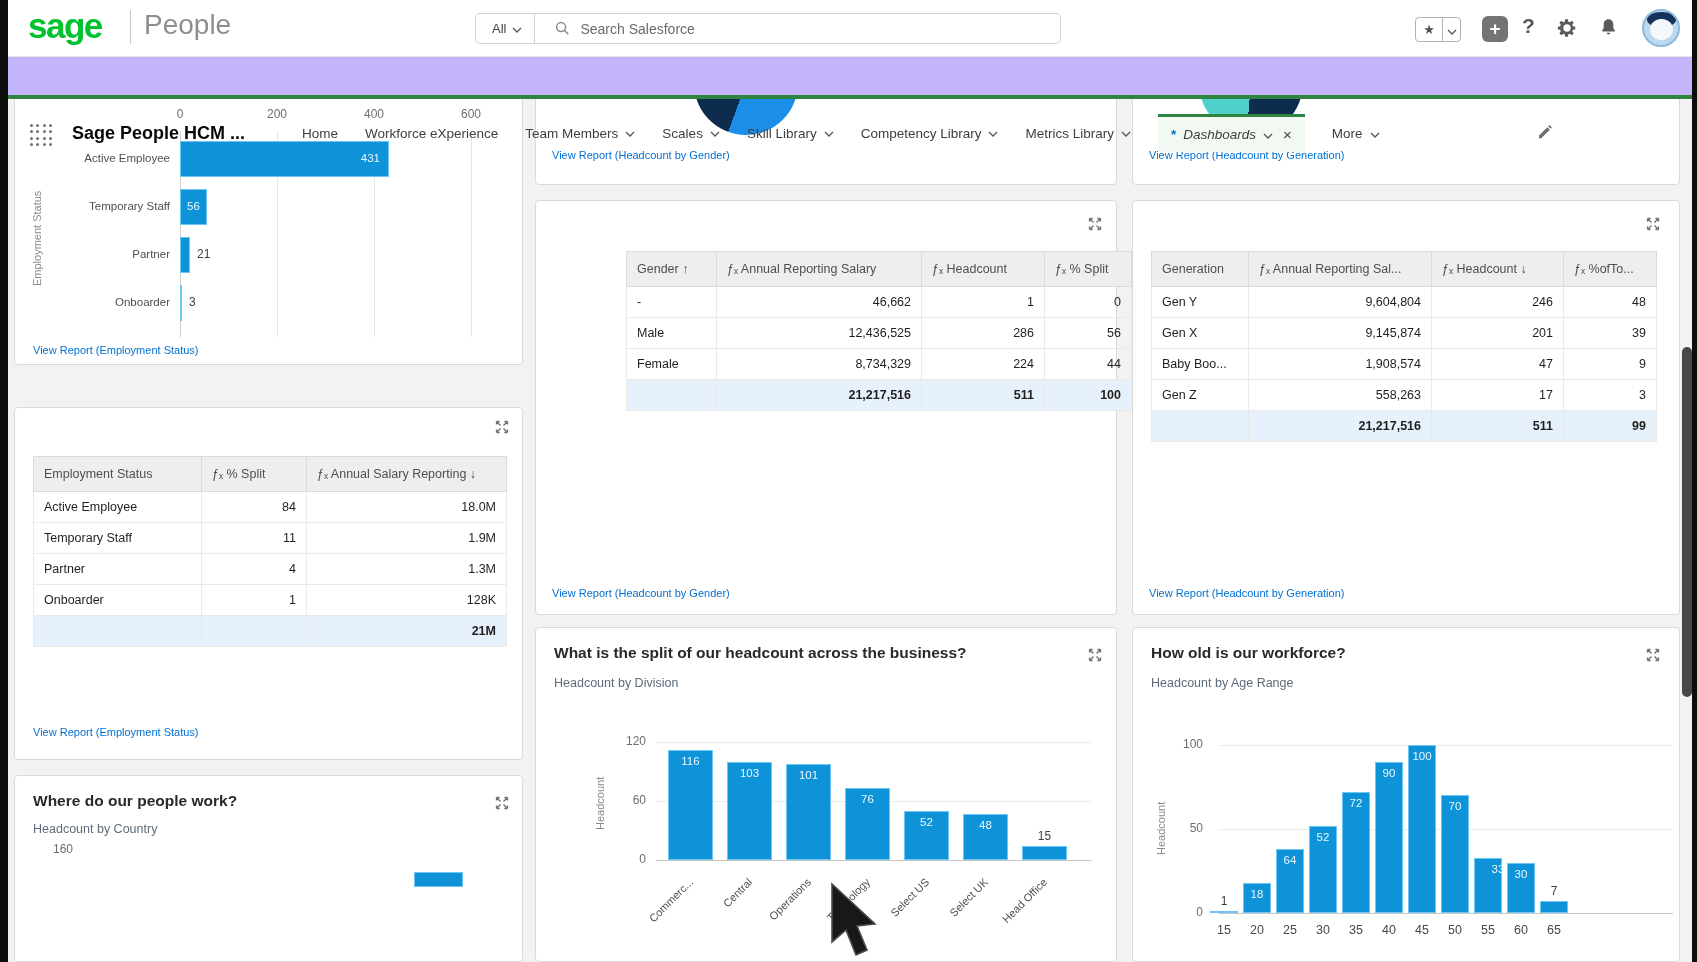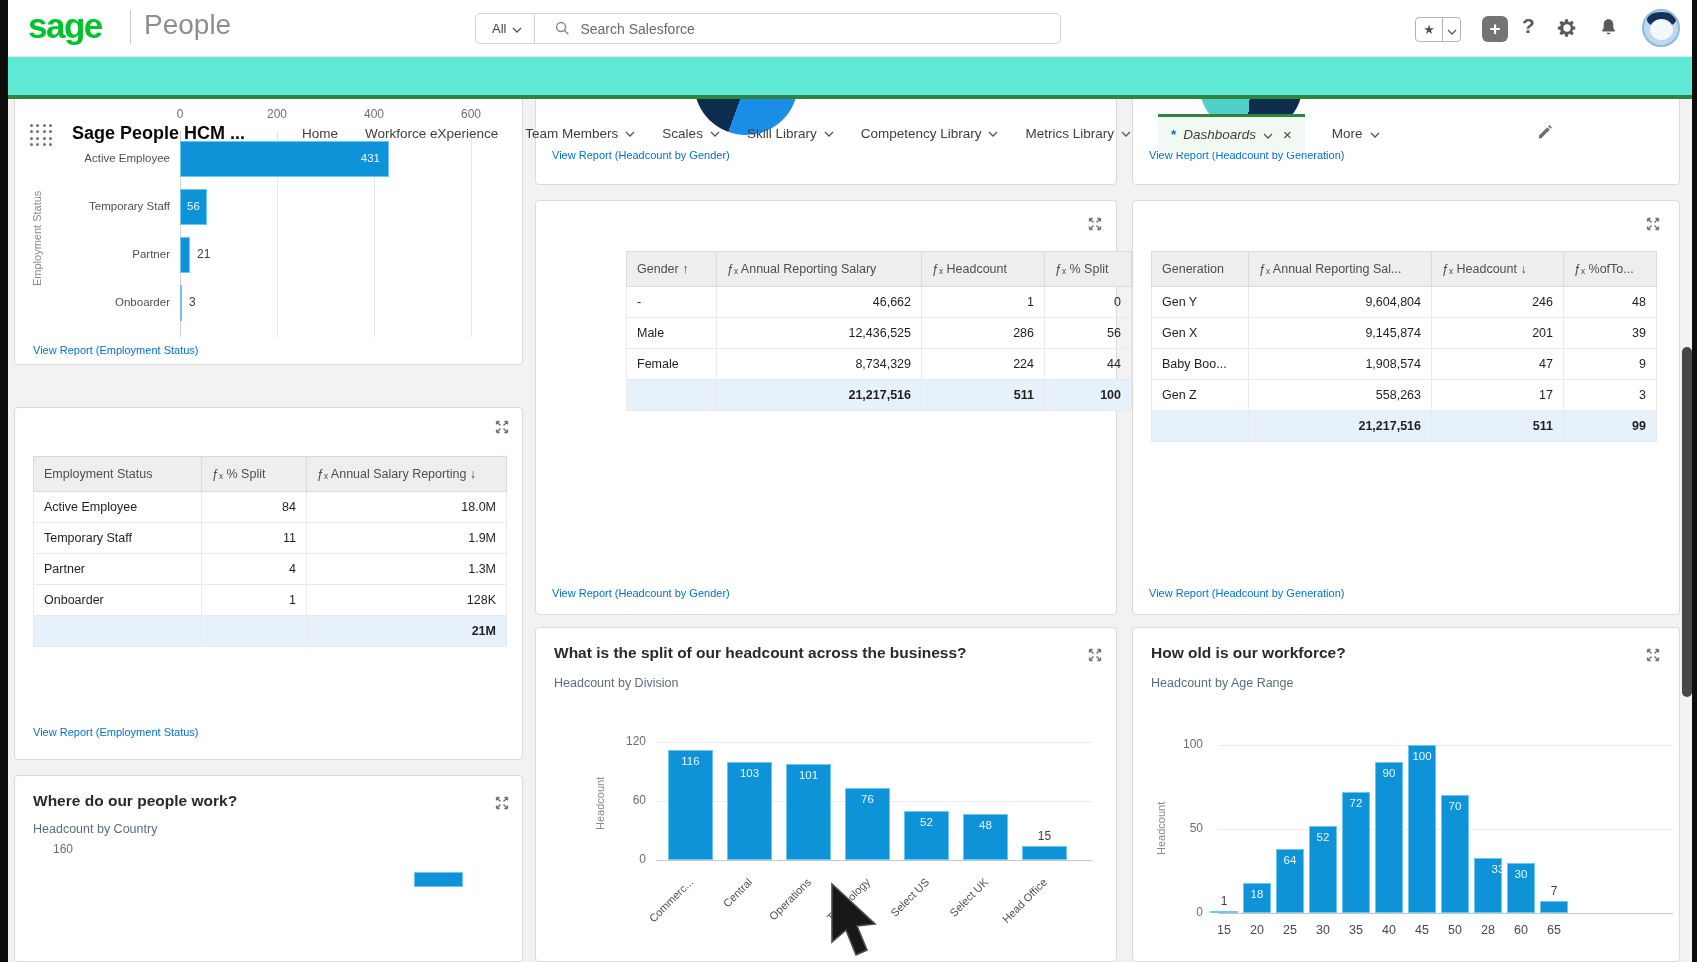--- a/index.html
+++ b/index.html
@@ -29,21 +29,21 @@
   .fav .seg.drop{width:17px;}
   .plusbtn{left:1482px;top:16px;width:26px;height:26px;border-radius:6px;background:#767472;color:#fff;font-size:19px;font-weight:700;justify-content:center;}
   .helpq{left:1522px;top:14px;font-size:21px;font-weight:700;color:#5b5a58;}
   .gear{left:1556px;top:17px;}
   .bell{left:1598px;top:16px;}
   .avatar{position:absolute;left:1642px;top:9px;width:38px;height:38px;border-radius:50%;background:#bcd9f0;border:2px solid #8fb8d9;overflow:hidden;}
   .avatar:before{content:"";position:absolute;left:3px;top:1px;width:29px;height:15px;border-radius:48%;background:#16325c;}
   .avatar:after{content:"";position:absolute;left:6px;top:8px;width:23px;height:21px;border-radius:50%;background:#f4f8fb;}
 
   
-  .gnav{position:absolute;left:0;top:57px;width:1697px;height:40px;background:#5eead4;z-index:20;}
+  .gnav{position:absolute;left:0;top:57px;width:1697px;height:40px;background:#c4b5fd;z-index:20;}
   .greenline{position:absolute;left:0;top:95px;width:1697px;height:4px;background:var(--green);z-index:21;}
   .waffle{position:absolute;left:30px;top:67px;width:22px;height:22px;display:grid;grid-template-columns:repeat(4,1fr);gap:3px;cursor:pointer;}
   .waffle i{width:3px;height:3px;border-radius:50%;background:#757371;}
   .appname{position:absolute;left:72px;top:66px;font-size:18px;font-weight:700;color:#080707;}
   #navtabs{position:absolute;left:302px;top:57px;height:38px;display:flex;align-items:center;gap:27px;font-size:13.5px;color:#3e3e3c;}
   .tab{display:flex;align-items:center;gap:7px;cursor:pointer;white-space:nowrap;}
   .tab .chev{display:flex;margin-top:2px;}
   .tab-active{height:38px;padding:0 13px;background:#f2f8f2;border-top:3px solid var(--green);display:flex;align-items:center;gap:7px;font-style:italic;cursor:pointer;}
   .tab-active .dirty{color:#0070d2;font-style:normal;font-weight:700;}
   .tab-active .close{font-style:normal;font-size:15px;color:#3e3e3c;margin-left:3px;cursor:pointer;}
@@ -546,21 +546,21 @@
         <div class="val-in" style="left: 236px; top: 139px; width: 40px; text-align: center;">90</div>
         <div class="xlab" style="left: 240px; top: 295px; width: 32px;">40</div>
         <div class="vbar" style="left: 275px; top: 117px; width: 28px; height: 168px;"></div>
         <div class="val-in" style="left: 269px; top: 122px; width: 40px; text-align: center;">100</div>
         <div class="xlab" style="left: 273px; top: 295px; width: 32px;">45</div>
         <div class="vbar" style="left: 308px; top: 167px; width: 28px; height: 118px;"></div>
         <div class="val-in" style="left: 302px; top: 172px; width: 40px; text-align: center;">70</div>
         <div class="xlab" style="left: 306px; top: 295px; width: 32px;">50</div>
         <div class="vbar" style="left: 341px; top: 230px; width: 28px; height: 55px;"></div>
         <div class="val-in" style="left: 335px; top: 235px; width: 60px; text-align: center;">33</div>
-        <div class="xlab" style="left: 339px; top: 295px; width: 32px;">28</div>
+        <div class="xlab" style="left: 339px; top: 295px; width: 32px;">55</div>
         <div class="vbar" style="left: 374px; top: 235px; width: 28px; height: 50px;"></div>
         <div class="val-in" style="left: 368px; top: 240px; width: 40px; text-align: center;">30</div>
         <div class="xlab" style="left: 372px; top: 295px; width: 32px;">60</div>
         <div class="vbar" style="left: 407px; top: 273px; width: 28px; height: 12px;"></div>
         <div class="val-out" style="left: 399px; top: 256px; width: 44px; text-align: center;">7</div>
         <div class="xlab" style="left: 405px; top: 295px; width: 32px;">65</div>
         <div class="vylab" style="left: 22px; top: 130px; height: 140px;">Headcount</div>
       </div>
   </div>
 

